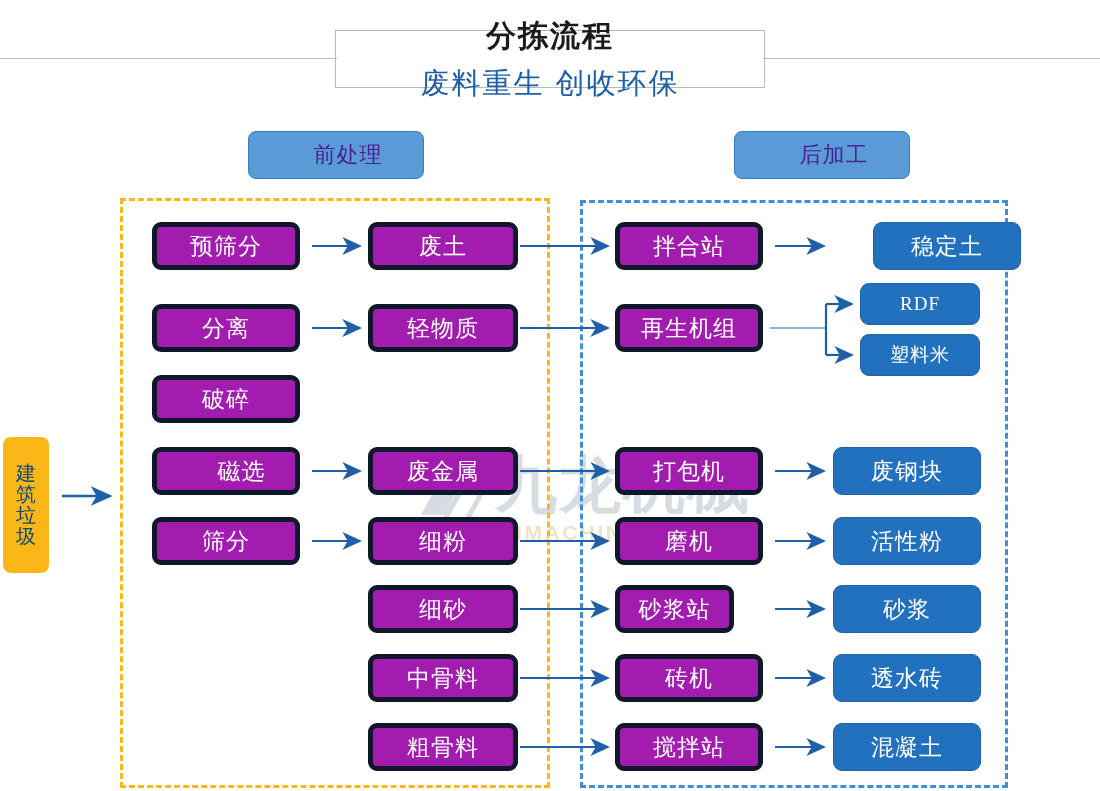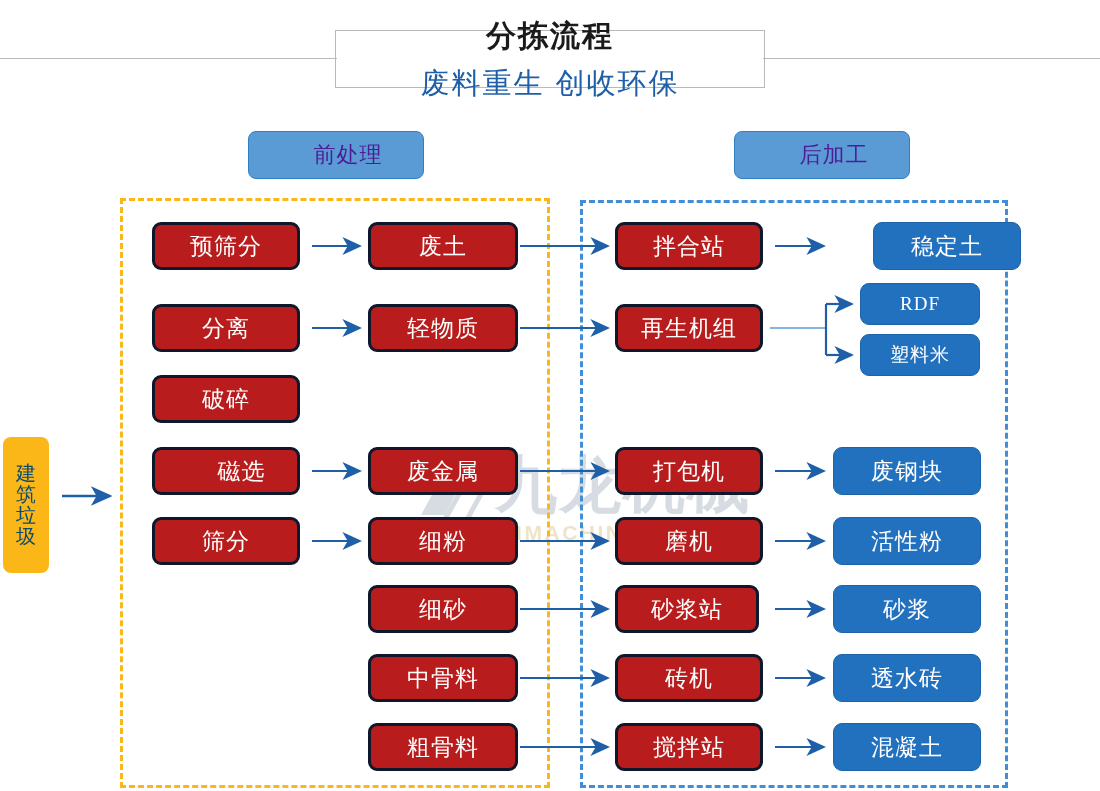--- a/index.html
+++ b/index.html
@@ -77,21 +77,21 @@
   .source-box span{display:block;writing-mode:horizontal-tb;width:24px;}
 
   
   .node{
     position:absolute;height:48px;border-radius:9px;
     display:flex;align-items:center;justify-content:center;
     color:#ffffff;font-size:23px;letter-spacing:1px;
     font-family:"DejaVu Sans",sans-serif;white-space:nowrap;
     box-sizing:border-box;
   }
-  .node.light{background:#b91c1c;border:3px solid #0f172a;}
+  .node.light{background:#a21caf;border:5px solid #0f172a;}
   .node.dark {background:#2271bf;border:1px solid #1c63a8;}
   .node.small{height:42px;font-size:19px;font-family:Liberation Serif, serif;}
 
   
   .arrow-svg{position:absolute;left:0;top:0;width:1100px;height:791px;
              pointer-events:none;overflow:visible;}
 </style>
 </head>
 <body>
 
@@ -168,21 +168,21 @@
   <div class="node light" style="left:368px;top:447px;width:150px;">废金属</div>
   <div class="node light" style="left:368px;top:517px;width:150px;">细粉</div>
   <div class="node light" style="left:368px;top:585px;width:150px;">细砂</div>
   <div class="node light" style="left:368px;top:654px;width:150px;">中骨料</div>
   <div class="node light" style="left:368px;top:723px;width:150px;">粗骨料</div>
 
   <div class="node light" style="left:615px;top:222px;width:148px;">拌合站</div>
   <div class="node light" style="left:615px;top:304px;width:148px;">再生机组</div>
   <div class="node light" style="left:615px;top:447px;width:148px;">打包机</div>
   <div class="node light" style="left:615px;top:517px;width:148px;">磨机</div>
-  <div class="node light" style="left:615px;top:585px;width:144px;">砂浆站</div>
+  <div class="node light" style="left:615px;top:585px;width:119px;">砂浆站</div>
   <div class="node light" style="left:615px;top:654px;width:148px;">砖机</div>
   <div class="node light" style="left:615px;top:723px;width:148px;">搅拌站</div>
 
   <div class="node dark" style="left:833px;top:222px;width:148px;margin-left:40px;">稳定土</div>
   <div class="node dark small" style="left:860px;top:283px;width:120px;">RDF</div>
   <div class="node dark small" style="left:860px;top:334px;width:120px;">塑料米</div>
   <div class="node dark" style="left:833px;top:447px;width:148px;">废钢块</div>
   <div class="node dark" style="left:833px;top:517px;width:148px;">活性粉</div>
   <div class="node dark" style="left:833px;top:585px;width:148px;">砂浆</div>
   <div class="node dark" style="left:833px;top:654px;width:148px;">透水砖</div>

